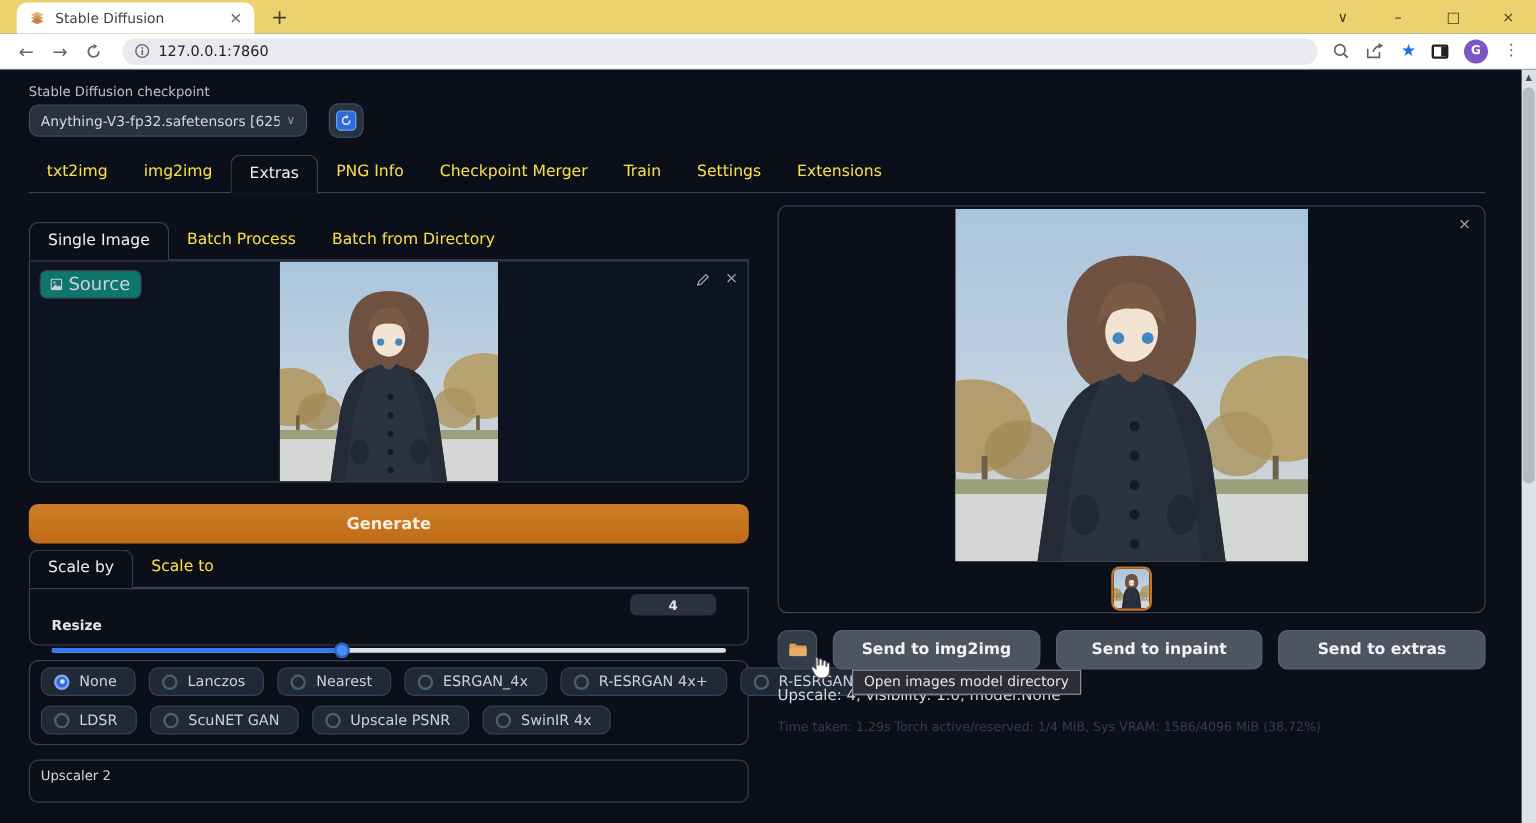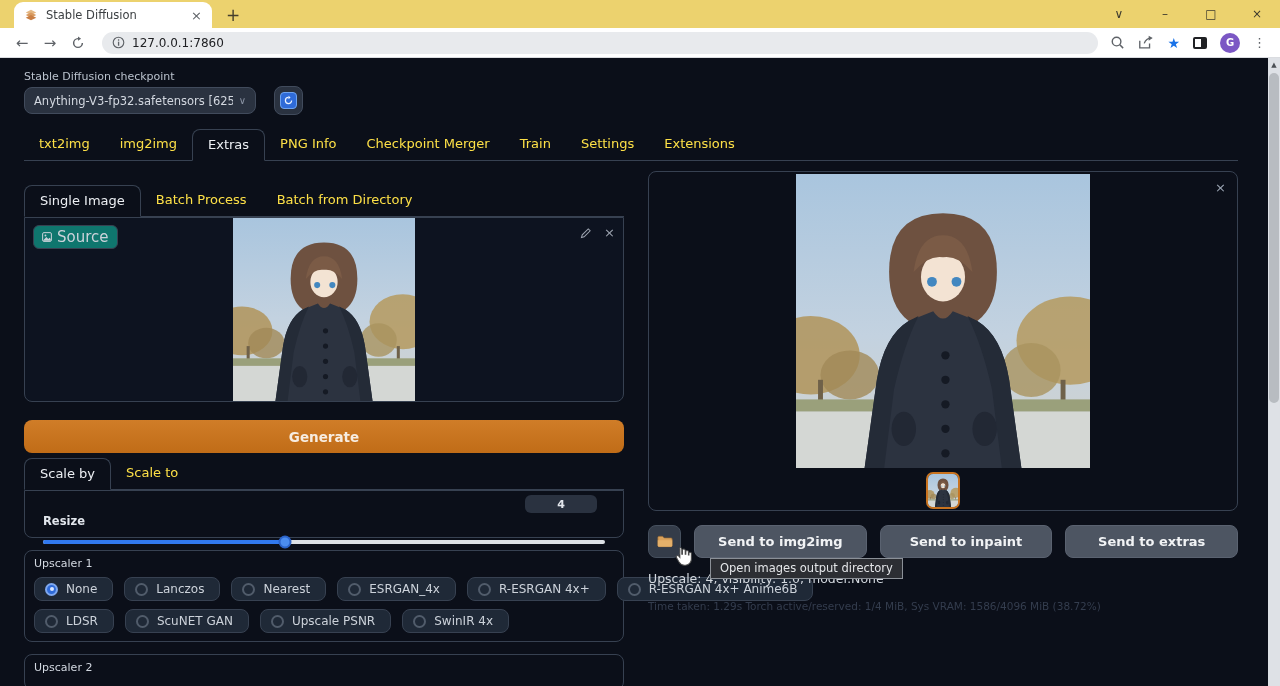--- a/index.html
+++ b/index.html
@@ -285,21 +285,20 @@
           <div class="resize-box">
             <div class="resize-label">Resize</div>
             <div class="num-box">4</div>
             <div class="slider">
               <div class="slider-fill"></div>
               <div class="slider-thumb"></div>
             </div>
           </div>
 
           <div class="group">
-            <div class="group-label">Upscaler 1</div>
             <div class="chip-row">
               <div class="chip">
                   <span class="radio sel"></span>
                   <span>None</span>
                 </div>
               <div class="chip">
                   <span class="radio"></span>
                   <span>Lanczos</span>
                 </div>
               <div class="chip">
@@ -369,21 +368,21 @@
                 </svg>
               </div>
               <button class="send-btn">Send to img2img</button>
               <button class="send-btn">Send to inpaint</button>
               <button class="send-btn">Send to extras</button>
             </div>
 
             <svg class="cursor" width="22" height="24" viewBox="0 0 24 26">
               <path d="M9 4 c1 0 1.7.8 1.7 1.7 V11 h.7 V7 c0-.9.7-1.6 1.5-1.6 s1.5.7 1.5 1.6 V11 h.7 V8.3 c0-.8.6-1.4 1.4-1.4 s1.4.6 1.4 1.4 V12 h.6 v-1.8 c0-.7.6-1.3 1.3-1.3 s1.3.6 1.3 1.3 V16.5 c0 3.6-2.9 6.5-6.5 6.5 h-1.2 c-2.4 0-4.6-1.3-5.8-3.4 l-2.8-5 c-.4-.7-.1-1.5.6-1.9 .6-.3 1.3-.2 1.8.3 l1.4 1.6 V5.7 C7.3 4.8 8.1 4 9 4 z" fill="#ffffff" stroke="#4a4a4a" stroke-width="1.1"></path>
             </svg>
-            <div class="tooltip">Open images output directory</div>
+            <div class="tooltip">Open images model directory</div>
 
             <div class="result-info">Upscale: 4, visibility: 1.0, model:None</div>
             <div class="perf-info">Time taken: 1.29s  Torch active/reserved: 1/4 MiB, Sys VRAM: 1586/4096 MiB (38.72%)</div>
           </div>
         </div>
 
       </div>
     </div>
   </div>
 </div>

